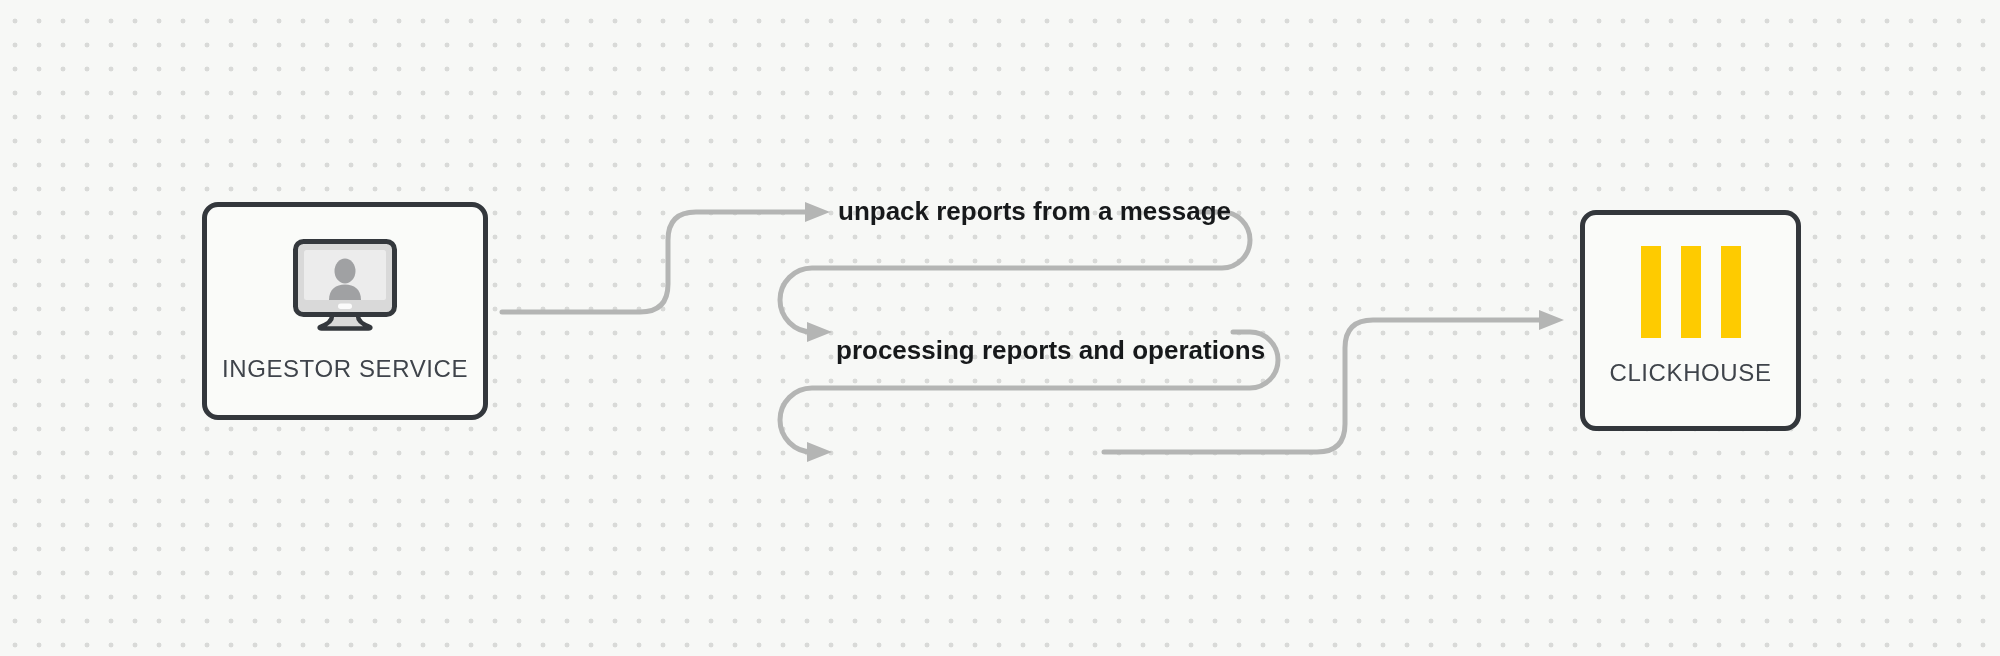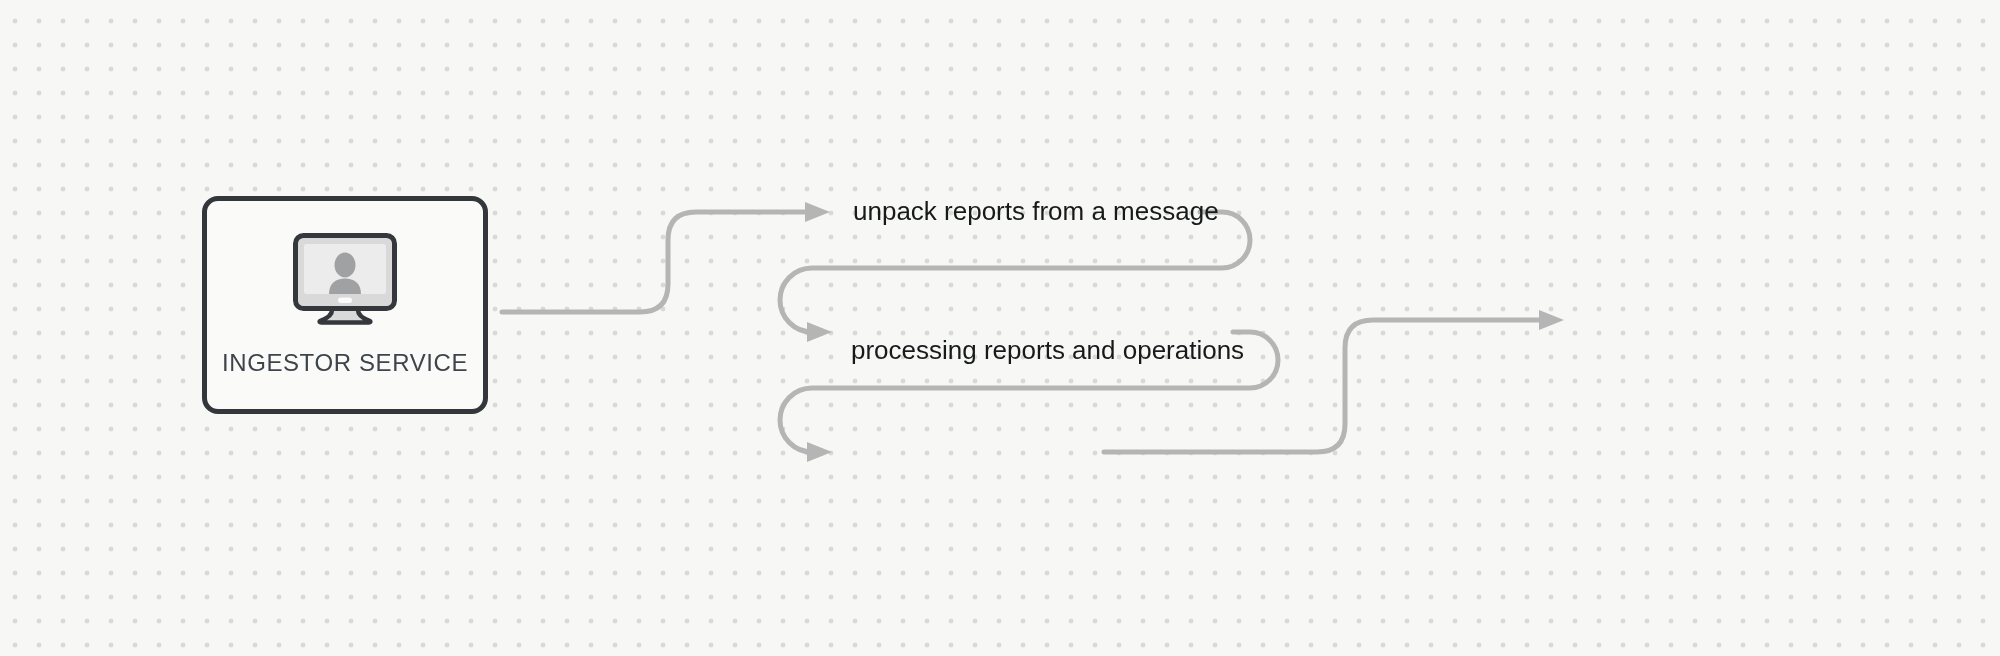--- a/index.html
+++ b/index.html
@@ -39,21 +39,21 @@
     position: absolute;
     box-sizing: border-box;
     background: #fafbf9;
     border: 5px solid #33373c;
     border-radius: 16px;
     display: flex;
     flex-direction: column;
     align-items: center;
   }
   .node-ingestor {
-    left: 202px; top: 196px;
+    left: 202px; top: 202px;
     width: 286px; height: 218px;
     padding-top: 32px;
   }
   .node-clickhouse {
     left: 1580px; top: 210px;
     width: 221px; height: 221px;
     padding-top: 31px;
   }
   .node-label {
     font-size: 24px;
@@ -72,24 +72,23 @@
   }
   .bar {
     width: 20px;
     height: 92px;
     background: #fecb00;
   }
   .step-label {
     position: absolute;
     transform: translateY(-52%);
     font-size: 26px;
-    font-weight: 400;
+    font-weight: 700;
     color: #17191b;
     white-space: nowrap;
-    margin-left: 15px;
   }
   .step-1 { left: 838px; top: 212px; }
   .step-2 { left: 836px; top: 351px; text-align: center; }
   .step-3 { left: 836px; top: 452px; }
 </style>
 </head>
 <body>
 
 <div class="canvas">
 
@@ -117,17 +116,25 @@
       <rect x="11" y="11" width="82" height="50" rx="2.5" fill="#ececec"></rect>
 
       <ellipse cx="52" cy="32" rx="10.5" ry="12.5" fill="#a0a1a3"></ellipse>
       <path d="M 36 61 C 36 50 43 45.5 52 45.5 C 61 45.5 68 50 68 61 Z" fill="#a0a1a3"></path>
 
       <rect x="45" y="64.5" width="14" height="5.5" rx="2.75" fill="#fbfbfb"></rect>
     </svg>
     <div class="node-label">INGESTOR SERVICE</div>
   </div>
 
+  <div class="node node-clickhouse">
+    <div class="bars">
+      <span class="bar"></span>
+      <span class="bar"></span>
+      <span class="bar"></span>
+    </div>
+    <div class="node-label">CLICKHOUSE</div>
+  </div>
 
   <div class="step-label step-1">unpack reports from a message</div>
   <div class="step-label step-2">processing reports and operations</div>
 
 </div>
 
 </body></html>

